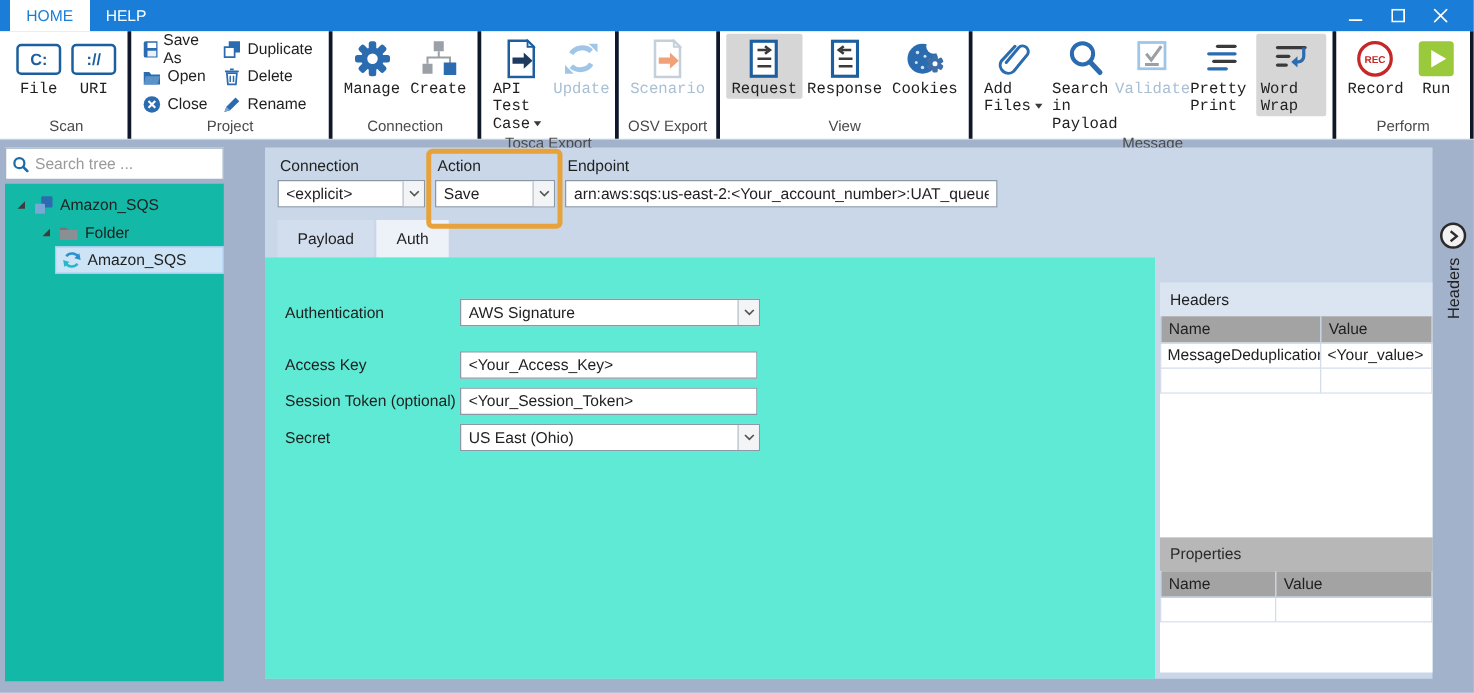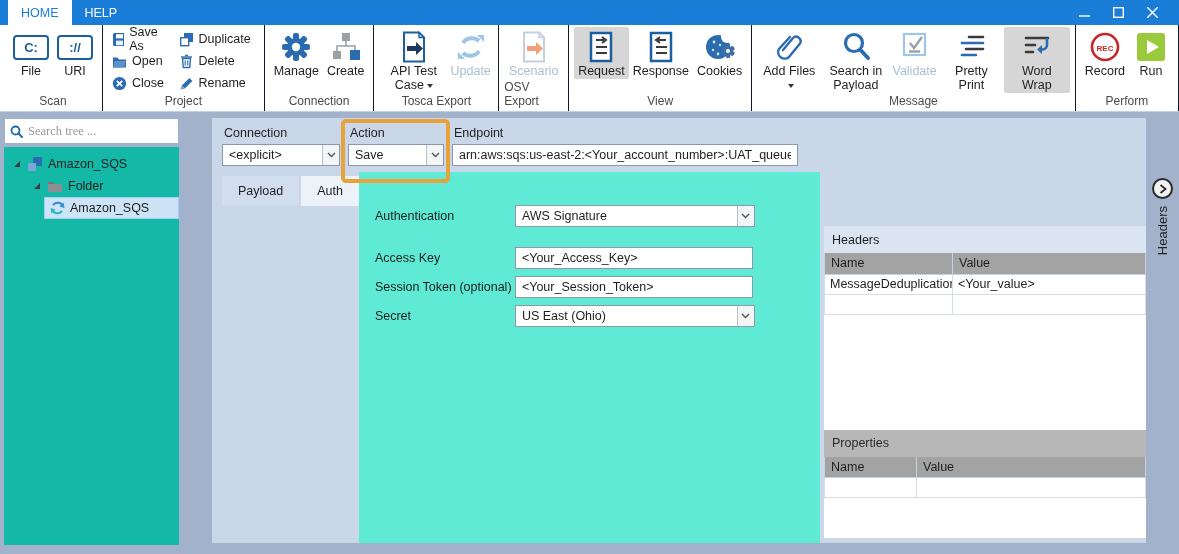--- a/index.html
+++ b/index.html
@@ -8,59 +8,59 @@
 
   
   .titlebar { height:25px; background:#1a7ed8; display:flex; align-items:stretch; }
   .tb-tab { display:flex; align-items:center; padding:0 13px; font-size:12.5px; color:#fff; cursor:default; }
   .tb-tab.active { background:#fff; color:#1a7ed8; margin-left:8px; }
   .win-controls { margin-left:auto; display:flex; align-items:center; padding-right:10px; }
   .win-btn { width:34px; height:25px; display:flex; align-items:center; justify-content:center; }
 
   
   .ribbon { height:87px; background:#fff; border-bottom:1px solid #c0d3e3; display:flex; align-items:stretch; padding-left:4px; }
-  .rgroup { display:flex; flex-direction:column; align-items:center; padding:2px 5px 0; border-right:1px solid #0f172a; }
+  .rgroup { display:flex; flex-direction:column; align-items:center; padding:2px 5px 0; border-right:3px solid #0f172a; }
   .rgroup-body { display:flex; align-items:flex-start; flex:1; }
   .rgroup-label { font-size:12px; color:#4a4a4a; padding:0 0 3px; }
   .rbtn { display:flex; flex-direction:column; align-items:center; padding:3px 4px 1px; min-width:44px; border-radius:2px; }
   .rbtn .ric { height:34px; display:flex; align-items:center; justify-content:center; }
-  .rbtn .rlabel { font-size:12.5px; line-height:1.12; text-align:center; color:#1f1f1f; max-width:66px; }
+  .rbtn .rlabel { font-size:12.5px; line-height:1.12; text-align:left; color:#1f1f1f; max-width:66px;font-family:Liberation Mono, monospace; }
   .rbtn.selected { background:#d6d6d6; }
   .rbtn.disabled .rlabel { color:#a9bfd3; }
   .caret-dn { display:inline-block; width:0; height:0; border-left:3.5px solid transparent; border-right:3.5px solid transparent; border-top:4px solid #3a3a3a; margin-left:3px; vertical-align:middle; }
   .screen-ico { width:36px; height:25px; border:2.5px solid #1d5f9e; border-radius:4px; color:#1d5f9e; font-weight:bold; font-size:13px; display:flex; align-items:center; justify-content:center; }
   .pcol { display:flex; flex-direction:column; justify-content:center; gap:2px; padding:2px 6px 0 2px; }
   .pbtn { display:flex; align-items:center; gap:5px; font-size:12.5px; color:#1f1f1f; height:20px; padding:0 2px; }
 
   
   .workspace { position:absolute; left:0; top:112px; right:0; bottom:0; }
   .sidebar { position:absolute; left:4px; top:6px; width:175px; bottom:9px; display:flex; flex-direction:column; }
   .searchbox { height:26px; background:#fff; border:1px solid #9fb3c8; display:flex; align-items:center; padding:0 5px; gap:5px; }
-  .searchbox input { border:0; outline:0; flex:1; font-size:12.5px; font-family:Liberation Serif, serif; color:#333; min-width:0; }
+  .searchbox input { border:0; outline:0; flex:1; font-size:12.5px; font-family:Liberation Sans, sans-serif; color:#333; min-width:0; }
   .searchbox input::placeholder { color:#9a9a9a; }
   .tree { flex:1; background:#14b8a6; margin-top:3px; padding-top:6px; font-size:12.5px; color:#1f1f1f; }
   .titem { height:22px; display:flex; align-items:center; gap:5px; padding-left:8px; }
   .titem .sp { width:10px; display:flex; justify-content:center; }
   .titem.sel { margin-left:40px; padding-left:4px; background:#cde3f6; border:1px solid #a6cdf0; }
 
   .main { position:absolute; left:212px; top:6px; width:934px; bottom:11px; background:#c9d7e9; display:flex; flex-direction:column; }
   .request-bar { height:54px; display:flex; padding:6px 0 0 10px; }
   .rb-field { display:flex; flex-direction:column; margin-right:8px; }
   .rb-field label { font-size:12.5px; color:#1f1f1f; padding:2px 0 4px 2px; }
   .combo { height:22px; background:#fff; border:1px solid #8a98a8; display:flex; align-items:center; font-size:12.5px; color:#1f1f1f; }
   .combo .cv { flex:1; padding:0 6px; white-space:nowrap; }
   .combo .cbtn { width:17px; align-self:stretch; display:flex; align-items:center; justify-content:center; border-left:1px solid #b9c2cc; background:#f3f4f6; }
   .rb-field.f-conn .combo { width:118px; }
   .rb-field.f-action { position:relative; }
   .rb-field.f-action .combo { width:96px; }
   .hl-box { position:absolute; left:-7px; right:-6px; top:-5px; bottom:-11px; border:4px solid #e8a23c; border-radius:5px; pointer-events:none; }
   .rb-field.f-endpoint input { width:346px; height:22px; border:1px solid #8a98a8; font-size:12.5px; padding:0 6px; color:#1f1f1f; font-family:"Liberation Sans",sans-serif; }
 
   .main-body { flex:1; display:flex; min-height:0; }
-  .left-col { width:608px; display:flex; flex-direction:row; }
+  .left-col { width:712px; display:flex; flex-direction:column; }
   .tabstrip { height:34px; display:flex; align-items:flex-end; padding-left:10px; gap:2px; }
   .ctab { height:30px; padding:0 16px; display:flex; align-items:center; font-size:12.5px; color:#1f1f1f; background:#d2deee; }
   .ctab.active { background:#edf1f8; }
   .content { flex:1; background:#5eead4; padding:33px 0 0 16px; }
   .frow { display:flex; align-items:center; margin-bottom:7px; }
   .frow.gap-after { margin-bottom:20px; }
   .frow .flabel { width:140px; font-size:12.5px; color:#1f1f1f; }
   .frow .combo { width:240px; }
   .frow input.ftext { width:238px; height:22px; border:1px solid #8a98a8; font-size:12.5px; padding:0 6px; color:#1f1f1f; font-family:"Liberation Sans",sans-serif; }
   .frow input.fpass { font-size:9px; letter-spacing:1px; }

